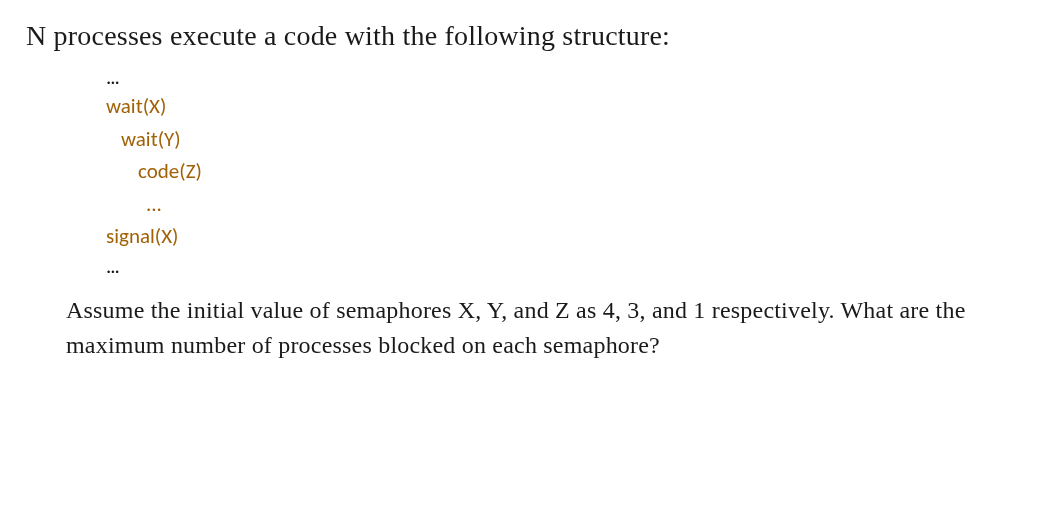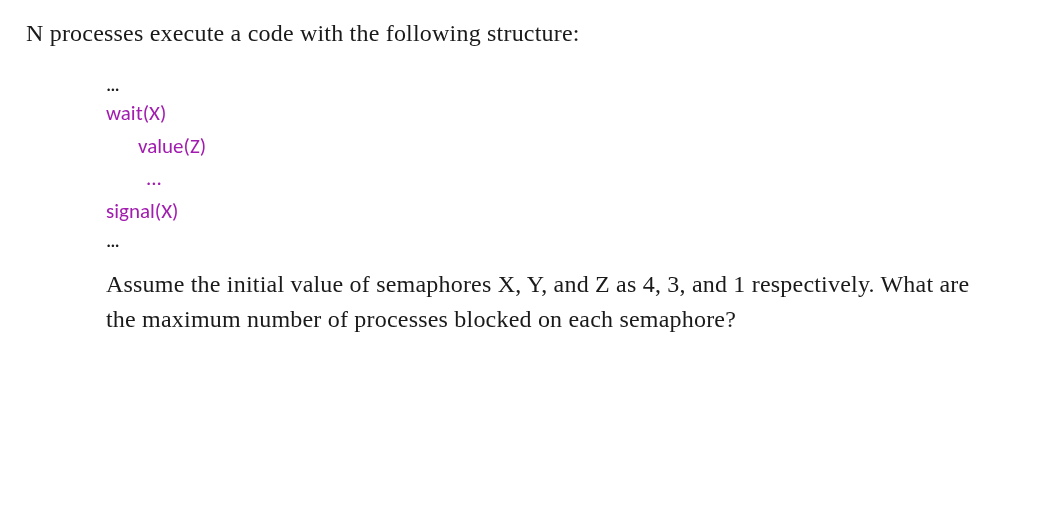--- a/index.html
+++ b/index.html
@@ -9,44 +9,44 @@
     }
     body {
       background: #ffffff;
       width: 1040px;
       height: 528px;
       font-family: Georgia, 'Times New Roman', serif;
       color: #1a1a1a;
       padding: 20px 42px 20px 26px;
     }
     .intro {
-      font-size: 24px;
-      margin-bottom: 24px;
+      font-size: 28px;
+      margin-bottom: 12px;
       letter-spacing: 0.2px;
     }
     .code-block {
       font-family: Calibri, Arial, sans-serif;
       font-size: 21px;
-      color: #a21caf;
+      color: #a16207;
       margin-left: 80px;
       line-height: 1.55;
     }
     .code-line {
       white-space: pre;
     }
     .ellipsis {
       font-family: Calibri, Arial, sans-serif;
       font-size: 21px;
       margin-left: 80px;
       letter-spacing: -1px;
     }
     .question {
       font-family: Georgia, 'Times New Roman', serif;
       font-size: 24px;
-      margin-left: 80px;
+      margin-left: 40px;
       margin-top: 14px;
       line-height: 1.45;
       letter-spacing: 0.2px;
       max-width: 900px;
     }
     .indent-0 { padding-left: 0px; }
     .indent-1 { padding-left: 15px; }
     .indent-2 { padding-left: 32px; }
     .indent-2b { padding-left: 40px; }
     .indent-sig1 { padding-left: 32px; }
@@ -55,20 +55,21 @@
   </style>
 </head>
 <body>
 
 <div class="intro">N processes execute a code with the following structure:</div>
 
 <div class="ellipsis">...</div>
 
 <div class="code-block">
   <div class="code-line indent-0">wait(X)</div>
-  <div class="code-line indent-2">value(Z)</div>
+  <div class="code-line indent-1">wait(Y)</div>
+  <div class="code-line indent-2">code(Z)</div>
   <div class="code-line indent-2b">...</div>
   <div class="code-line indent-sig3">signal(X)</div>
 </div>
 
 <div class="ellipsis">...</div>
 
 <div class="question">Assume the initial value of semaphores X, Y, and Z as 4, 3, and 1 respectively. What are the maximum number of processes blocked on each semaphore?</div>
 
 </body></html>

